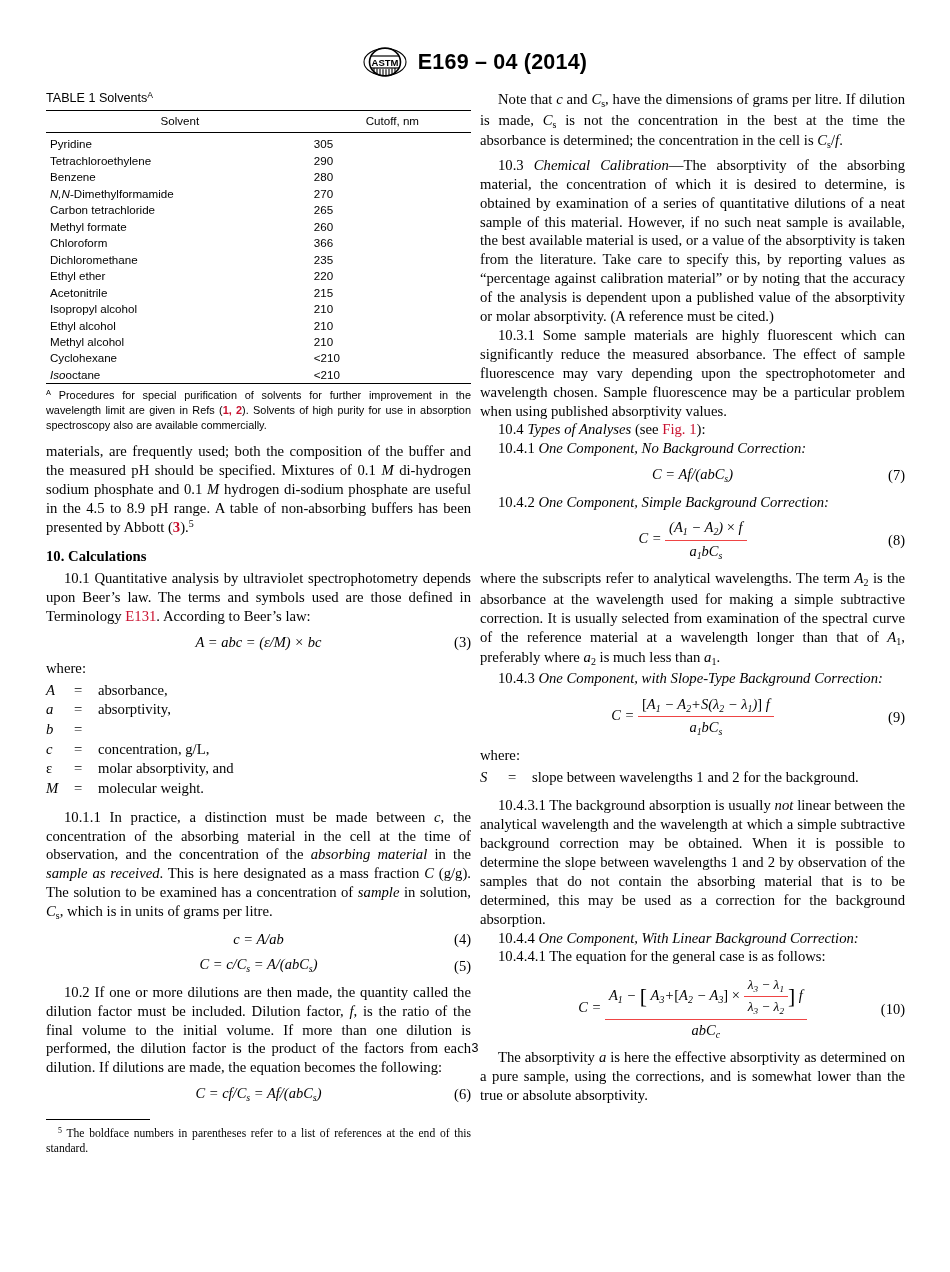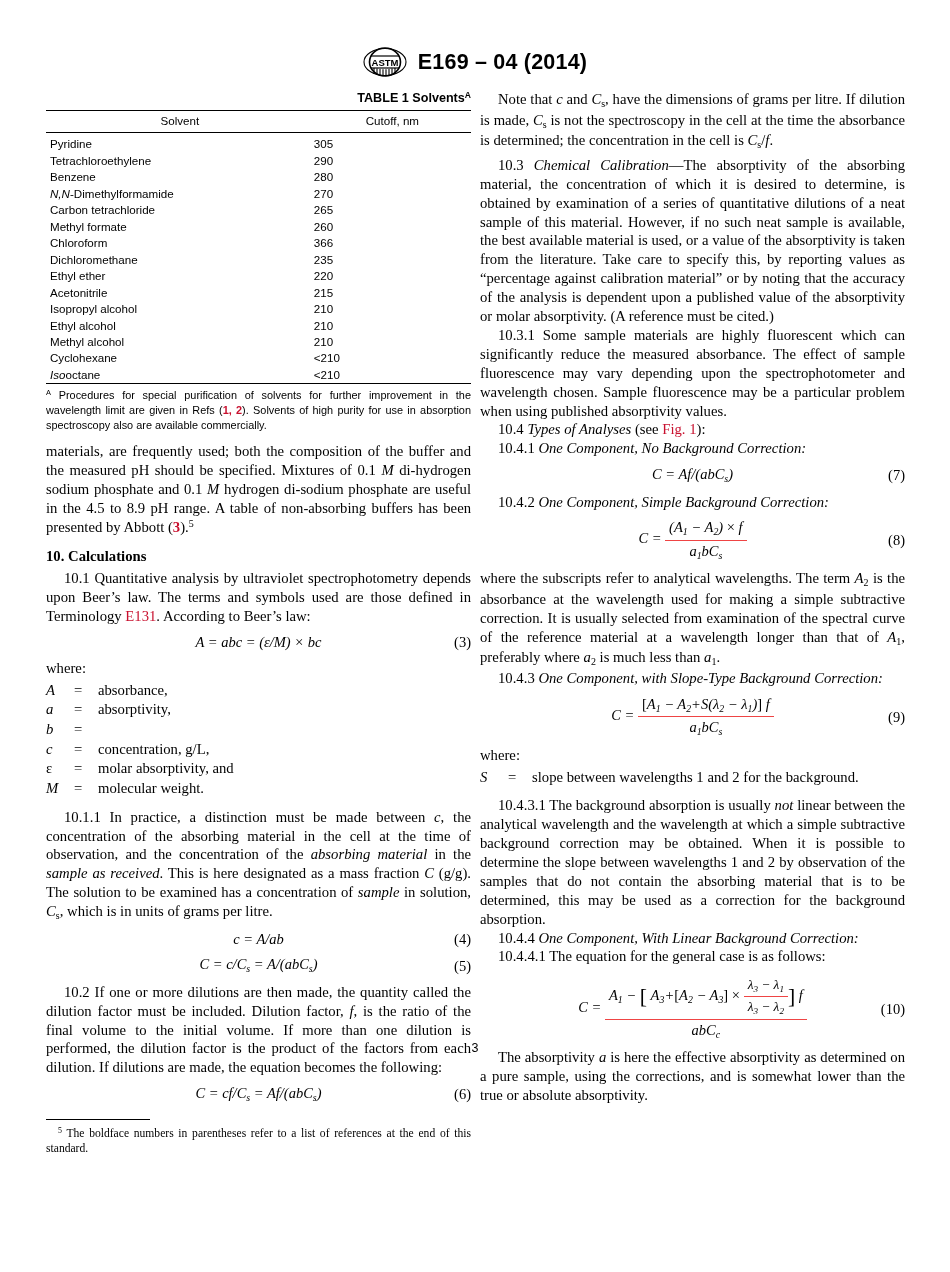--- a/index.html
+++ b/index.html
@@ -80,22 +80,22 @@
   sup { font-size: 0.68em; vertical-align: 0.48em; }
 
   
   .table-wrap {
     width: 425px;
     margin-bottom: 6px;
   }
   .table-title {
     font-family: "Liberation Sans", sans-serif;
     font-size: 12.6px;
-    font-weight: bold;
-    text-align: right;
+    font-weight: normal;
+    text-align: left;
     margin-bottom: 4px;
     text-indent: 0;
   }
   table.solvents {
     width: 100%;
     border-collapse: collapse;
     font-family: "Liberation Sans", sans-serif;
     font-size: 11.6px;
   }
   table.solvents th {
@@ -363,21 +363,21 @@
       <span class="eq-body"><span>C = cf/C</span><sub>s</sub><span> = Af/(abC</span><sub>s</sub><span>)</span></span>
       <span class="eqnum">(6)</span>
     </div>
 
     <div class="fnrule"></div>
     <p class="footnote"><sup>5</sup><span> The boldface numbers in parentheses refer to a list of references at the end of this standard.</span></p>
   </div>
 
   <div class="col col-right">
 
-    <p><span>Note that </span><i>c</i><span> and </span><i>C</i><sub>s</sub><span>, have the dimensions of grams per litre. If dilution is made, </span><i>C</i><sub>s</sub><span> is not the spectroscopy in the cell at the time the absorbance is determined; the concentration in the cell is </span><i>C</i><sub>s</sub><span>/</span><i>f</i><span>.</span></p>
+    <p><span>Note that </span><i>c</i><span> and </span><i>C</i><sub>s</sub><span>, have the dimensions of grams per litre. If dilution is made, </span><i>C</i><sub>s</sub><span> is not the concentration in the best at the time the absorbance is determined; the concentration in the cell is </span><i>C</i><sub>s</sub><span>/</span><i>f</i><span>.</span></p>
 
     <p class="gap-s"><span>10.3</span>&nbsp;<i>Chemical Calibration</i><span>—The absorptivity of the absorbing material, the concentration of which it is desired to determine, is obtained by examination of a series of quantitative dilutions of a neat sample of this material. However, if no such neat sample is available, the best available material is used, or a value of the absorptivity is taken from the literature. Take care to specify this, by reporting values as “percentage against calibration material” or by noting that the accuracy of the analysis is dependent upon a published value of the absorptivity or molar absorptivity. (A reference must be cited.)</span></p>
 
     <p><span>10.3.1</span><span>  Some sample materials are highly fluorescent which can significantly reduce the measured absorbance. The effect of sample fluorescence may vary depending upon the spectrophotometer and wavelength chosen. Sample fluorescence may be a particular problem when using published absorptivity values.</span></p>
 
     <p><span>10.4</span>&nbsp;<i>Types of Analyses</i><span> (see </span><span class="ref">Fig. 1</span><span>):</span></p>
 
     <p><span>10.4.1</span>&nbsp;<i>One Component, No Background Correction:</i></p>
 
     <div class="eq">

